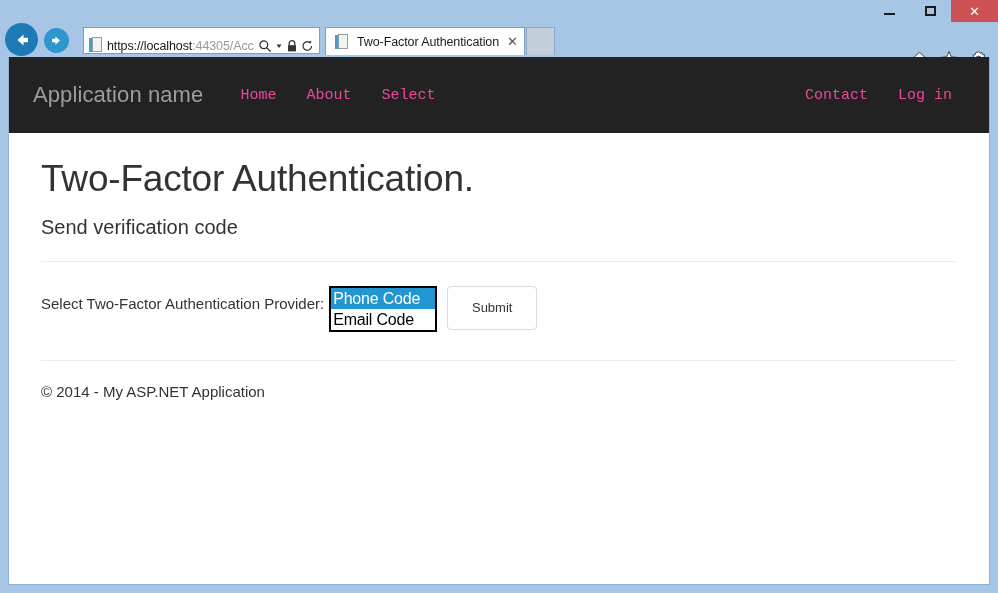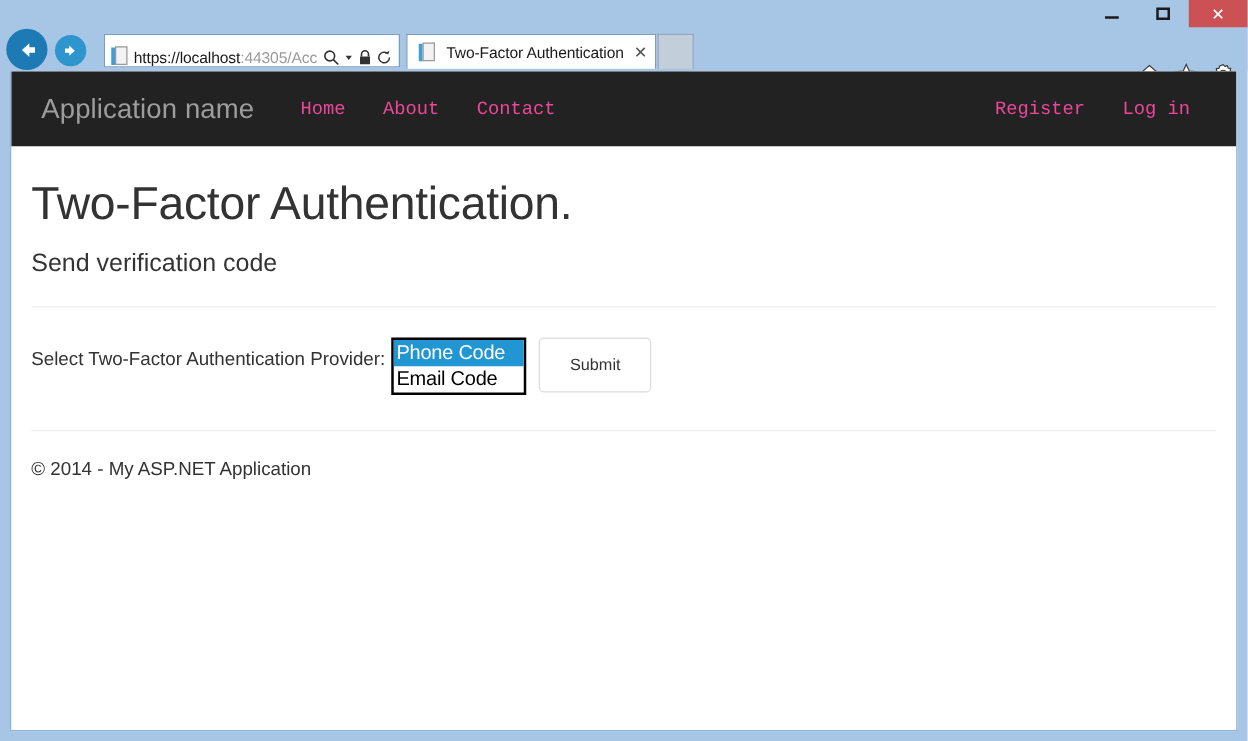--- a/index.html
+++ b/index.html
@@ -217,21 +217,21 @@
     height: 528px;
     background: #ffffff;
     border: 1px solid #8fb2d4;
     border-top: none;
     box-sizing: border-box;
     overflow: hidden;
   }
 
   
   .sitenav {
-    height: 60px;
+    height: 76px;
     background: #222222;
     display: flex;
     align-items: center;
     box-sizing: border-box;
     padding: 0 0 0 24px;
   }
   .brand {
     font-size: 22px;
     color: #9d9d9d;
     font-weight: normal;
@@ -252,21 +252,21 @@
   }
   .navright {
     margin-left: auto;
     display: flex;
     align-items: center;
     padding-right: 22px;
   }
 
   
   .content {
-    padding: 0 16px;
+    padding: 0 32px;
   }
   .page-title {
     font-size: 37px;
     font-weight: normal;
     color: #333333;
     margin: 26px 0 0 0;
     line-height: 1.1;
     letter-spacing: -0.2px;
   }
   .page-sub {
@@ -426,24 +426,24 @@
     </div>
   </div>
 
   <div class="viewport">
 
     <div class="sitenav">
       <span class="brand">Application name</span>
       <span class="navlinks">
         <span class="navlink">Home</span>
         <span class="navlink">About</span>
-        <span class="navlink">Contact</span>
+        <span class="navlink">Select</span>
       </span>
       <span class="navright">
-        <span class="navlink">Register</span>
+        <span class="navlink">Contact</span>
         <span class="navlink">Log in</span>
       </span>
     </div>
 
     <div class="content">
       <h1 class="page-title">Two-Factor Authentication.</h1>
       <h2 class="page-sub">Send verification code</h2>
 
       <hr class="hr">
 

